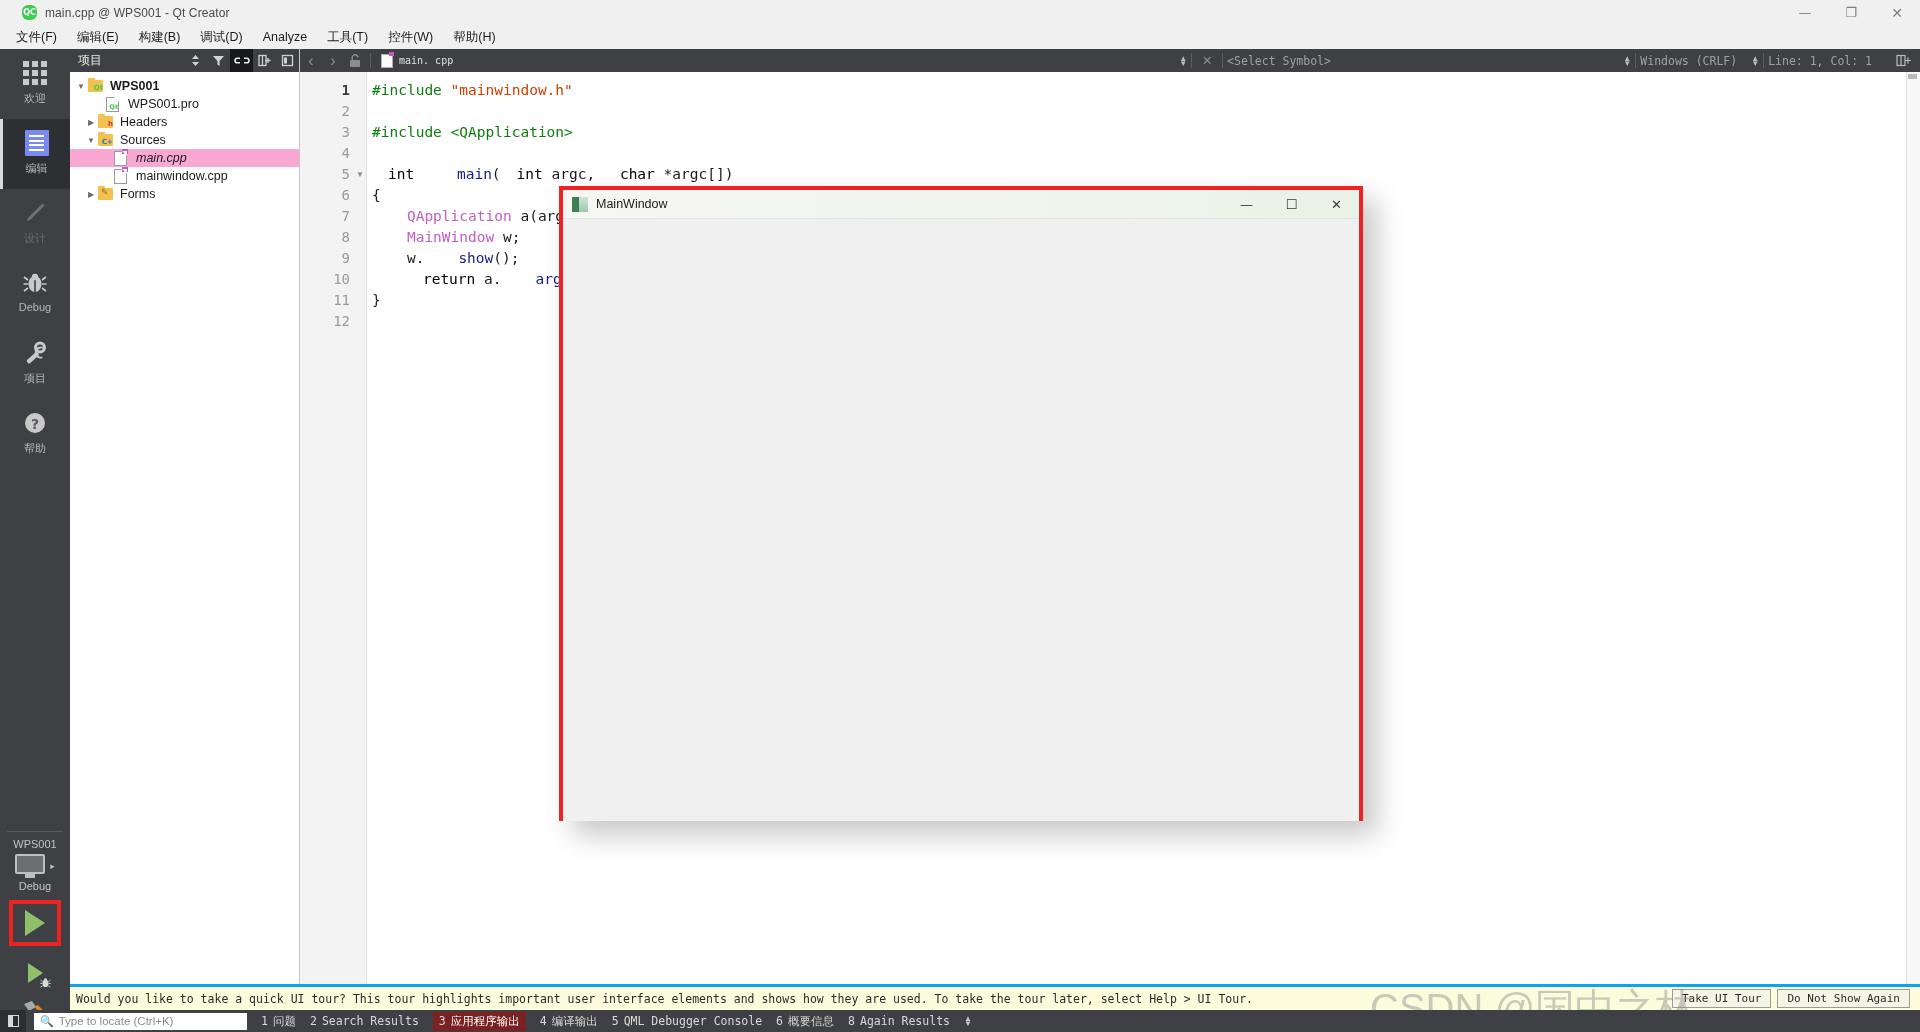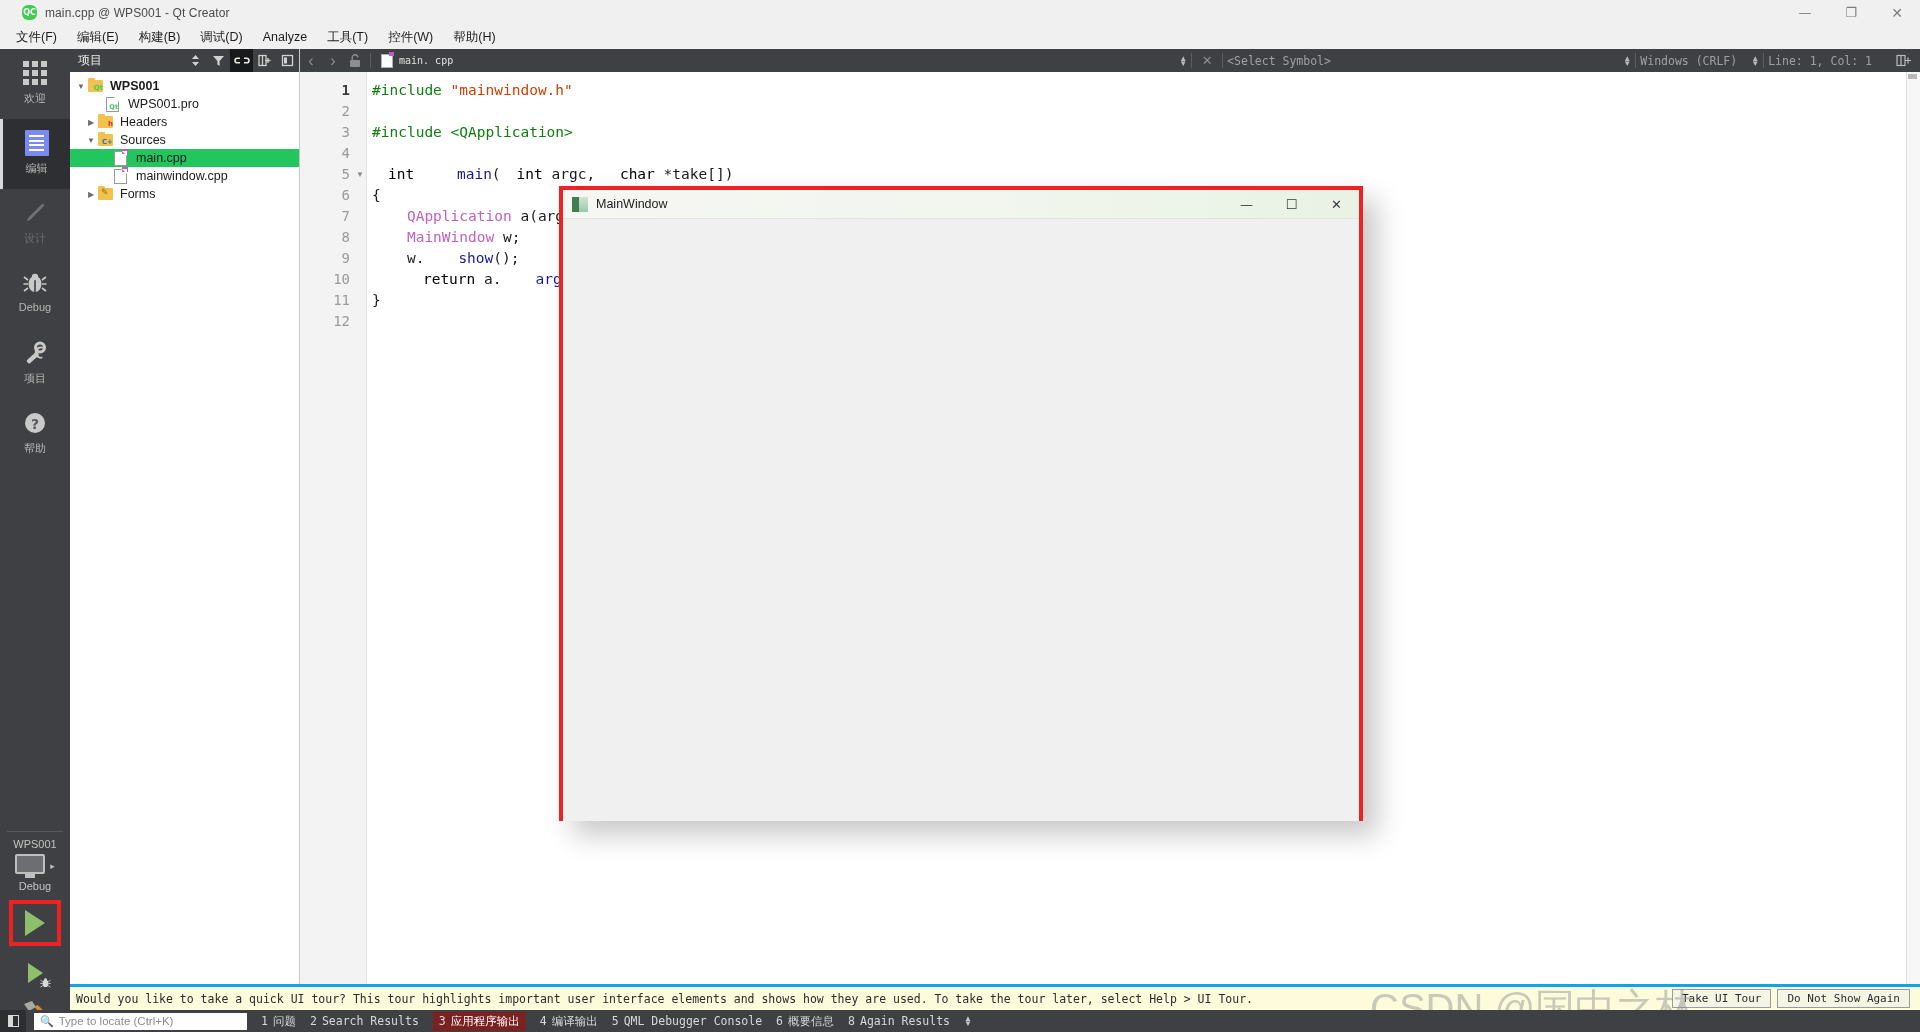--- a/index.html
+++ b/index.html
@@ -115,21 +115,21 @@
   }
   #proj-header .hdr-icons { margin-left: auto; display: flex; align-items: center; }
   #proj-header .hic {
     width: 23px; height: 23px; display: flex; align-items: center;
     justify-content: center; color: #d2d2d2;
   }
   #proj-header .hic.on { background: #18191b; }
 
   .tree { padding-top: 5px; font-size: 12.5px; color: #1a1a1a; }
   .trow { display: flex; align-items: center; height: 18px; padding-left: 4px; }
-  .trow.sel { background: #22c55e; }
+  .trow.sel { background: #f9a8d4; font-style: italic; }
   .trow .arrow {
     width: 14px; text-align: center; color: #6d6d6d; font-size: 8px;
   }
   .trow .ficon { width: 18px; display: flex; align-items: flex-start; }
   .trow .tlabel { margin-left: 4px; white-space: nowrap; }
   .trow.bold .tlabel { font-weight: bold; }
 
   .folder { width: 15px; height: 12px; background: #f3c14e; border-radius: 1px;
             position: relative; }
   .folder::before { content:''; position:absolute; left:0; top:-2.5px;
@@ -590,21 +590,21 @@
       <div class="lnum cur" style="top: 8px;">1</div>
       <div class="codeline ctext" style="top: 8px;"><span class="k-pre">#include</span><span class="k-pl"> </span><span class="k-str">"mainwindow.h"</span></div>
       <div class="lnum" style="top: 29px;">2</div>
       <div class="codeline ctext" style="top: 29px;"></div>
       <div class="lnum" style="top: 50px;">3</div>
       <div class="codeline ctext" style="top: 50px;"><span class="k-pre">#include</span><span class="k-pl"> </span><span class="k-inc">&lt;QApplication&gt;</span></div>
       <div class="lnum" style="top: 71px;">4</div>
       <div class="codeline ctext" style="top: 71px;"></div>
       <div class="lnum" style="top: 92px;">5</div>
       <div class="fold" style="top: 92px;">▼</div>
-      <div class="codeline ctext" style="top: 92px;"><span class="k-kw">int</span><span class="k-pl"> </span><span class="k-fn">main</span><span class="k-pl">(</span><span class="k-kw">int</span><span class="k-pl"> argc, </span><span class="k-kw">char</span><span class="k-pl"> *take[])</span></div>
+      <div class="codeline ctext" style="top: 92px;"><span class="k-kw">int</span><span class="k-pl"> </span><span class="k-fn">main</span><span class="k-pl">(</span><span class="k-kw">int</span><span class="k-pl"> argc, </span><span class="k-kw">char</span><span class="k-pl"> *argc[])</span></div>
       <div class="lnum" style="top: 113px;">6</div>
       <div class="codeline ctext" style="top: 113px;"><span class="k-pl">{</span></div>
       <div class="lnum" style="top: 134px;">7</div>
       <div class="codeline ctext" style="top: 134px;"><span class="k-pl">    </span><span class="k-typ">QApplication</span><span class="k-pl"> a(argc, argv);</span></div>
       <div class="lnum" style="top: 155px;">8</div>
       <div class="codeline ctext" style="top: 155px;"><span class="k-pl">    </span><span class="k-typ">MainWindow</span><span class="k-pl"> w;</span></div>
       <div class="lnum" style="top: 176px;">9</div>
       <div class="codeline ctext" style="top: 176px;"><span class="k-pl">    w.</span><span class="k-fn">show</span><span class="k-pl">();</span></div>
       <div class="lnum" style="top: 197px;">10</div>
       <div class="codeline ctext" style="top: 197px;"><span class="k-pl">    </span><span class="k-kw">return</span><span class="k-pl"> a.</span><span class="k-fn">argv</span><span class="k-pl">();</span></div>

